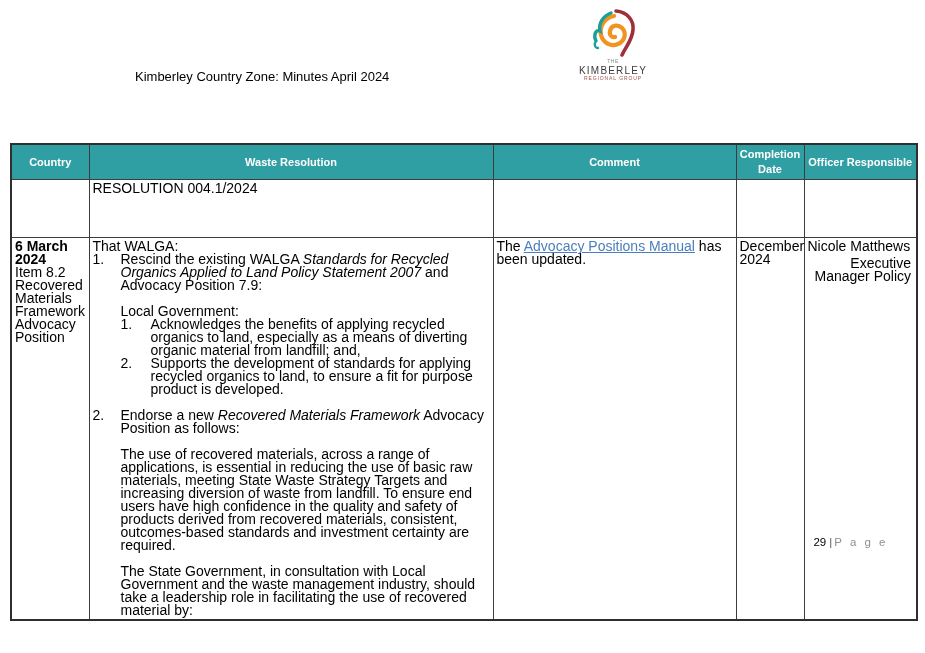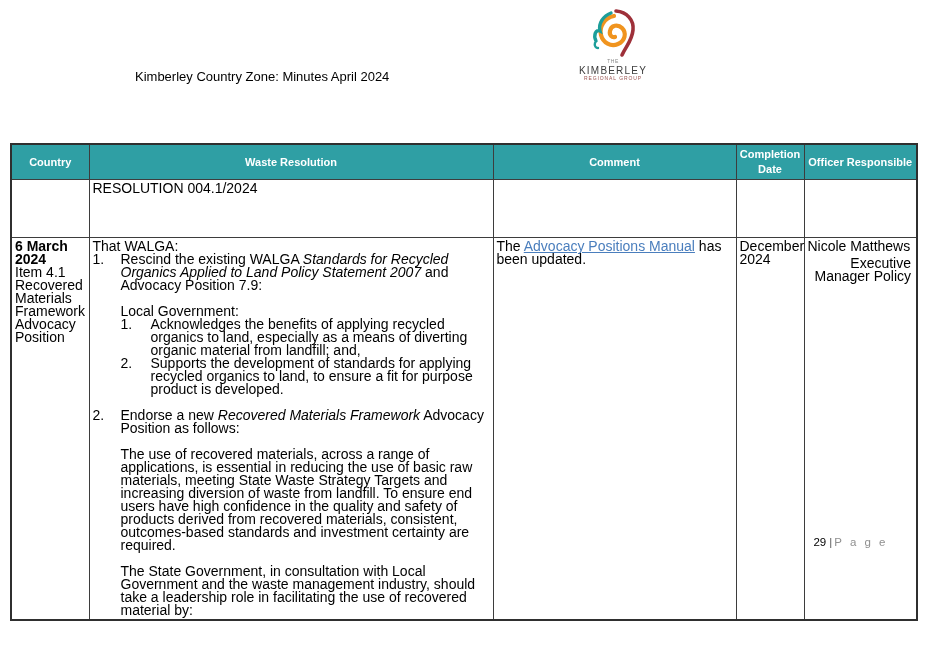--- a/index.html
+++ b/index.html
@@ -113,21 +113,21 @@
       <tr class="row-resolution">
         <td></td>
         <td>RESOLUTION 004.1/2024</td>
         <td></td>
         <td></td>
         <td></td>
       </tr>
       <tr class="row-main">
         <td>
           <div class="meeting-date">6 March 2024</div>
-          <div class="meeting-item">Item 4.1
+          <div class="meeting-item">Item 8.2
 Recovered
 Materials
 Framework
 Advocacy
 Position</div>
         </td>
         <td>
           <div>That WALGA:</div>
 
           <div class="li">

